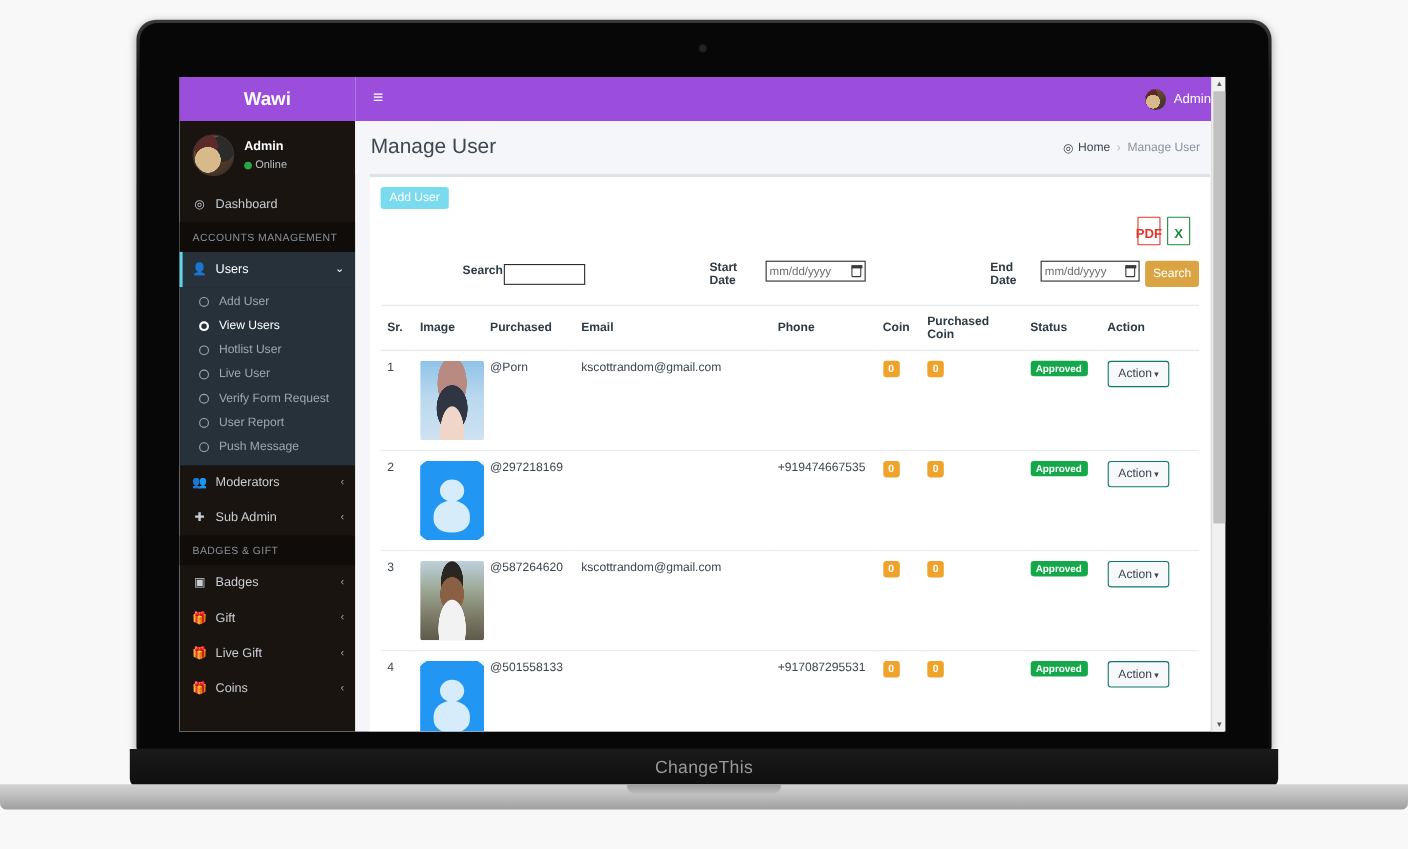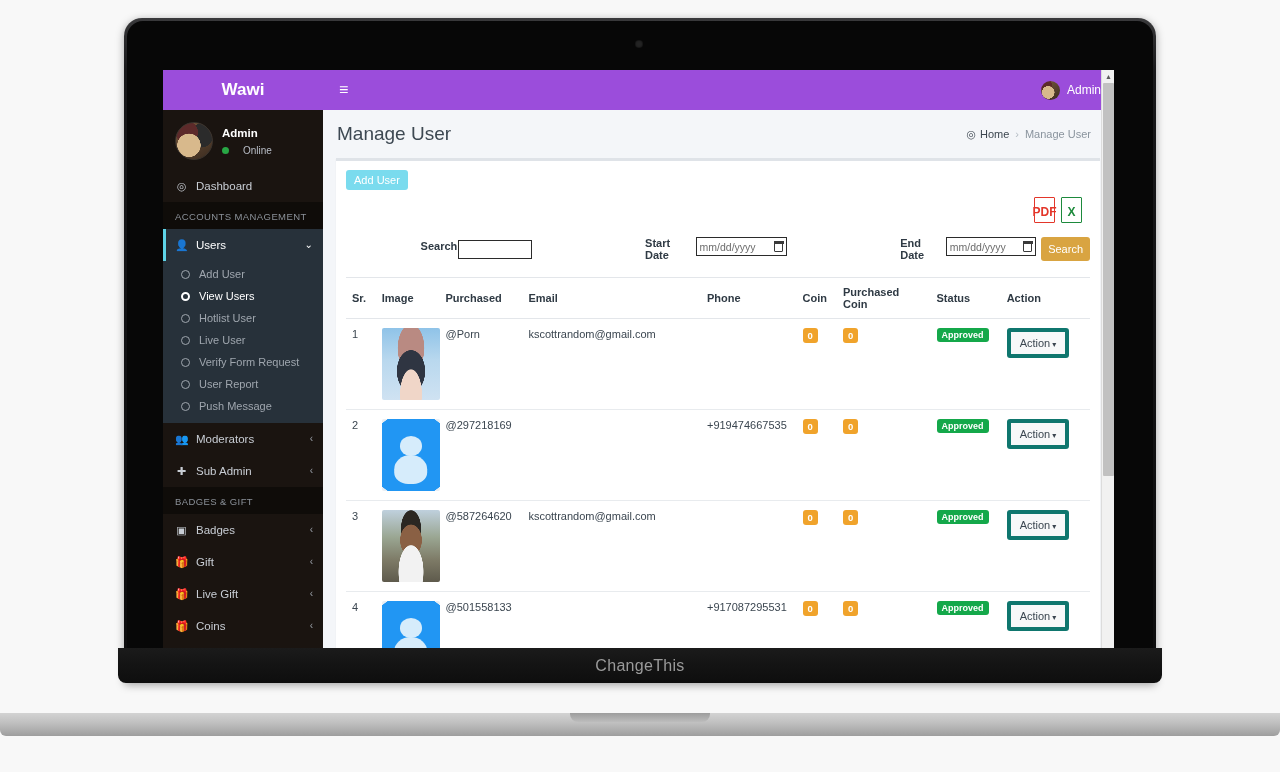--- a/index.html
+++ b/index.html
@@ -28,21 +28,21 @@
     background: #070707;
     border-radius: 16px 16px 3px 3px;
   }
   #webcam {
     position: absolute; left: 635px; top: 40px;
     width: 8px; height: 8px; border-radius: 50%;
     background: #242424;
     box-shadow: inset 0 0 2px #000;
   }
   #laptop-base {
-    position: absolute; left: 118px; top: 648px;
+    position: absolute; left: 118px; top: 681px;
     width: 1044px; height: 35px;
     background: linear-gradient(180deg,#1b1b1b 0%, #141414 45%, #0e0e0e 100%);
     border-radius: 0 0 8px 8px;
     display: flex; align-items: center; justify-content: center;
   }
   #laptop-brand {
     color: #9a9a9a; font-size: 16px; letter-spacing: .3px;
     font-family: "Liberation Sans", sans-serif;
   }
   #laptop-foot {
@@ -87,21 +87,21 @@
   .user-avatar {
     width: 38px; height: 38px; border-radius: 50%;
     background:
       radial-gradient(circle at 36% 62%, #d8b98c 0 36%, rgba(0,0,0,0) 37%),
       radial-gradient(circle at 30% 26%, #5d2a2a 0 30%, rgba(0,0,0,0) 31%),
       radial-gradient(circle at 70% 35%, #2b2b2b 0 34%, rgba(0,0,0,0) 35%),
       linear-gradient(150deg,#7a5a3c,#3a2b20);
     border: 1px solid #3a332d; flex: 0 0 auto;
   }
   .user-info .uname { color: #fff; font-size: 11.5px; font-weight: bold; line-height: 15px; }
-  .user-status { display: flex; align-items: center; gap: 14px; margin-top: 4px; }
+  .user-status { display: flex; align-items: center; gap: 3px; margin-top: 4px; }
   .dot-online { width: 7px; height: 7px; border-radius: 50%; background: #28a745; }
   .user-status span { font-size: 10px; color: #b9bec7; }
 
   .nav-item {
     display: flex; align-items: center; gap: 8px;
     padding: 8px 10px 8px 12px;
     font-size: 11.5px; color: #c8cdd4; cursor: pointer;
     line-height: 16px;
   }
   .nav-item .ico { width: 13px; flex: 0 0 13px; font-size: 11px; text-align: center; color: #c8cdd4; }
@@ -267,21 +267,21 @@
   .badge-coin {
     display: inline-block; background: #f0a32b; color: #fff;
     font-size: 9.5px; font-weight: bold; padding: 2px 5px; border-radius: 3px;
     min-width: 14px; text-align: center;
   }
   .badge-status {
     display: inline-block; background: #14a84a; color: #fff;
     font-size: 9px; font-weight: bold; padding: 2px 5px; border-radius: 3px;
   }
   .btn-action {
-    display: inline-block; background: #f7f8f9; border: 4px solid #0f766e;
+    display: inline-block; background: #f7f8f9; border: 1px solid #0f766e;
     border-radius: 3px; font-size: 11px; color: #3b4650; padding: 5px 9px;
     cursor: pointer; white-space: nowrap; text-align: center;
   }
   .btn-action .caret { font-size: 8px; margin-left: 2px; }
 
   
   #scrollbar {
     position: absolute; left: 1101px; top: 70px;
     width: 13px; height: 595px; background: #f1f1f1;
     border-left: 1px solid #dcdcdc;

